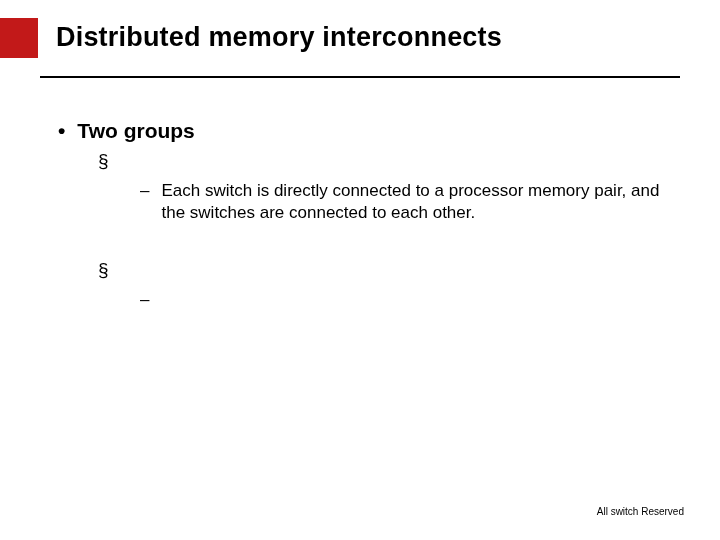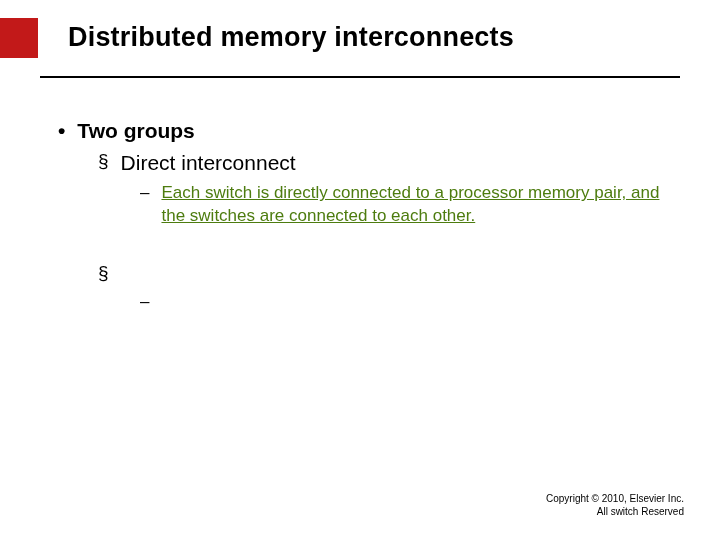--- a/index.html
+++ b/index.html
@@ -1,68 +1,66 @@
 <!DOCTYPE html>
 <html><head>
 <meta charset="utf-8">
 <style>
   * { margin: 0; padding: 0; box-sizing: border-box; }
   html, body { width: 720px; height: 540px; font-family: Arial, Helvetica, sans-serif; background: #fff; }
   .slide { position: relative; width: 720px; height: 540px; background: #fff; }
   .red-tab { position: absolute; left: 0; top: 18px; width: 38px; height: 40px; background: #c21919; }
-  .title { position: absolute; left: 68px; top: 22px; font-weight: bold; font-size: 27px; color: #000; letter-spacing: 0.2px; }
+  .title { position: absolute; left: 56px; top: 22px; font-weight: bold; font-size: 27px; color: #000; letter-spacing: 0.2px; }
   .hr { position: absolute; left: 40px; right: 40px; top: 76px; border-top: 2px solid #000; }
   .content { position: absolute; left: 58px; right: 48px; top: 118px; }
   .bullet-row { display: flex; align-items: flex-start; }
   .bullet { flex: 0 0 auto; margin-right: 12px; }
   .lvl1 .bullet { font-size: 21px; font-weight: bold; color: #000; line-height: 1.2; }
   .lvl1 .text { font-size: 21px; font-weight: bold; color: #000; line-height: 1.2; }
   .lvl2 { margin-left: 40px; margin-top: 6px; }
   .lvl2 .bullet { font-size: 19px; color: #000; line-height: 1.3; }
   .lvl2 .text { font-size: 21px; color: #000; line-height: 1.3; }
   .lvl3 { margin-left: 82px; margin-top: 6px; }
   .lvl3 .bullet { font-size: 17px; color: #000; line-height: 1.3; }
-  .lvl3 .text { font-size: 17px; color: #4d7c0f; line-height: 1.3; text-decoration: underline; }
+  .lvl3 .text { font-size: 17px; color: #000000; line-height: 1.3; }
   .gap { height: 28px; }
   .footer { position: absolute; right: 36px; bottom: 22px; text-align: right; font-size: 10px; color: #000; line-height: 1.3; }
 </style>
 </head>
 <body>
 
 <div class="slide">
   <div class="red-tab"></div>
   <div class="title">Distributed memory interconnects</div>
   <div class="hr"></div>
 
   <div class="content">
 
     <div class="bullet-row lvl1">
       <span class="bullet">•</span>
       <span class="text">Two groups</span>
     </div>
 
     <div class="bullet-row lvl2">
       <span class="bullet">§</span>
-      <span class="text">Direct interconnect</span>
     </div>
 
     <div class="bullet-row lvl3">
       <span class="bullet">–</span>
       <span class="text">Each switch is directly connected to a processor memory pair, and the switches are connected to each other.</span>
     </div>
 
     <div class="gap"></div>
 
     <div class="bullet-row lvl2">
       <span class="bullet">§</span>
     </div>
 
     <div class="bullet-row lvl3">
       <span class="bullet">–</span>
     </div>
 
   </div>
 
   <div class="footer">
-    <div>Copyright © 2010, Elsevier Inc.</div>
     <div>All switch Reserved</div>
   </div>
 </div>
 
 </body></html>

